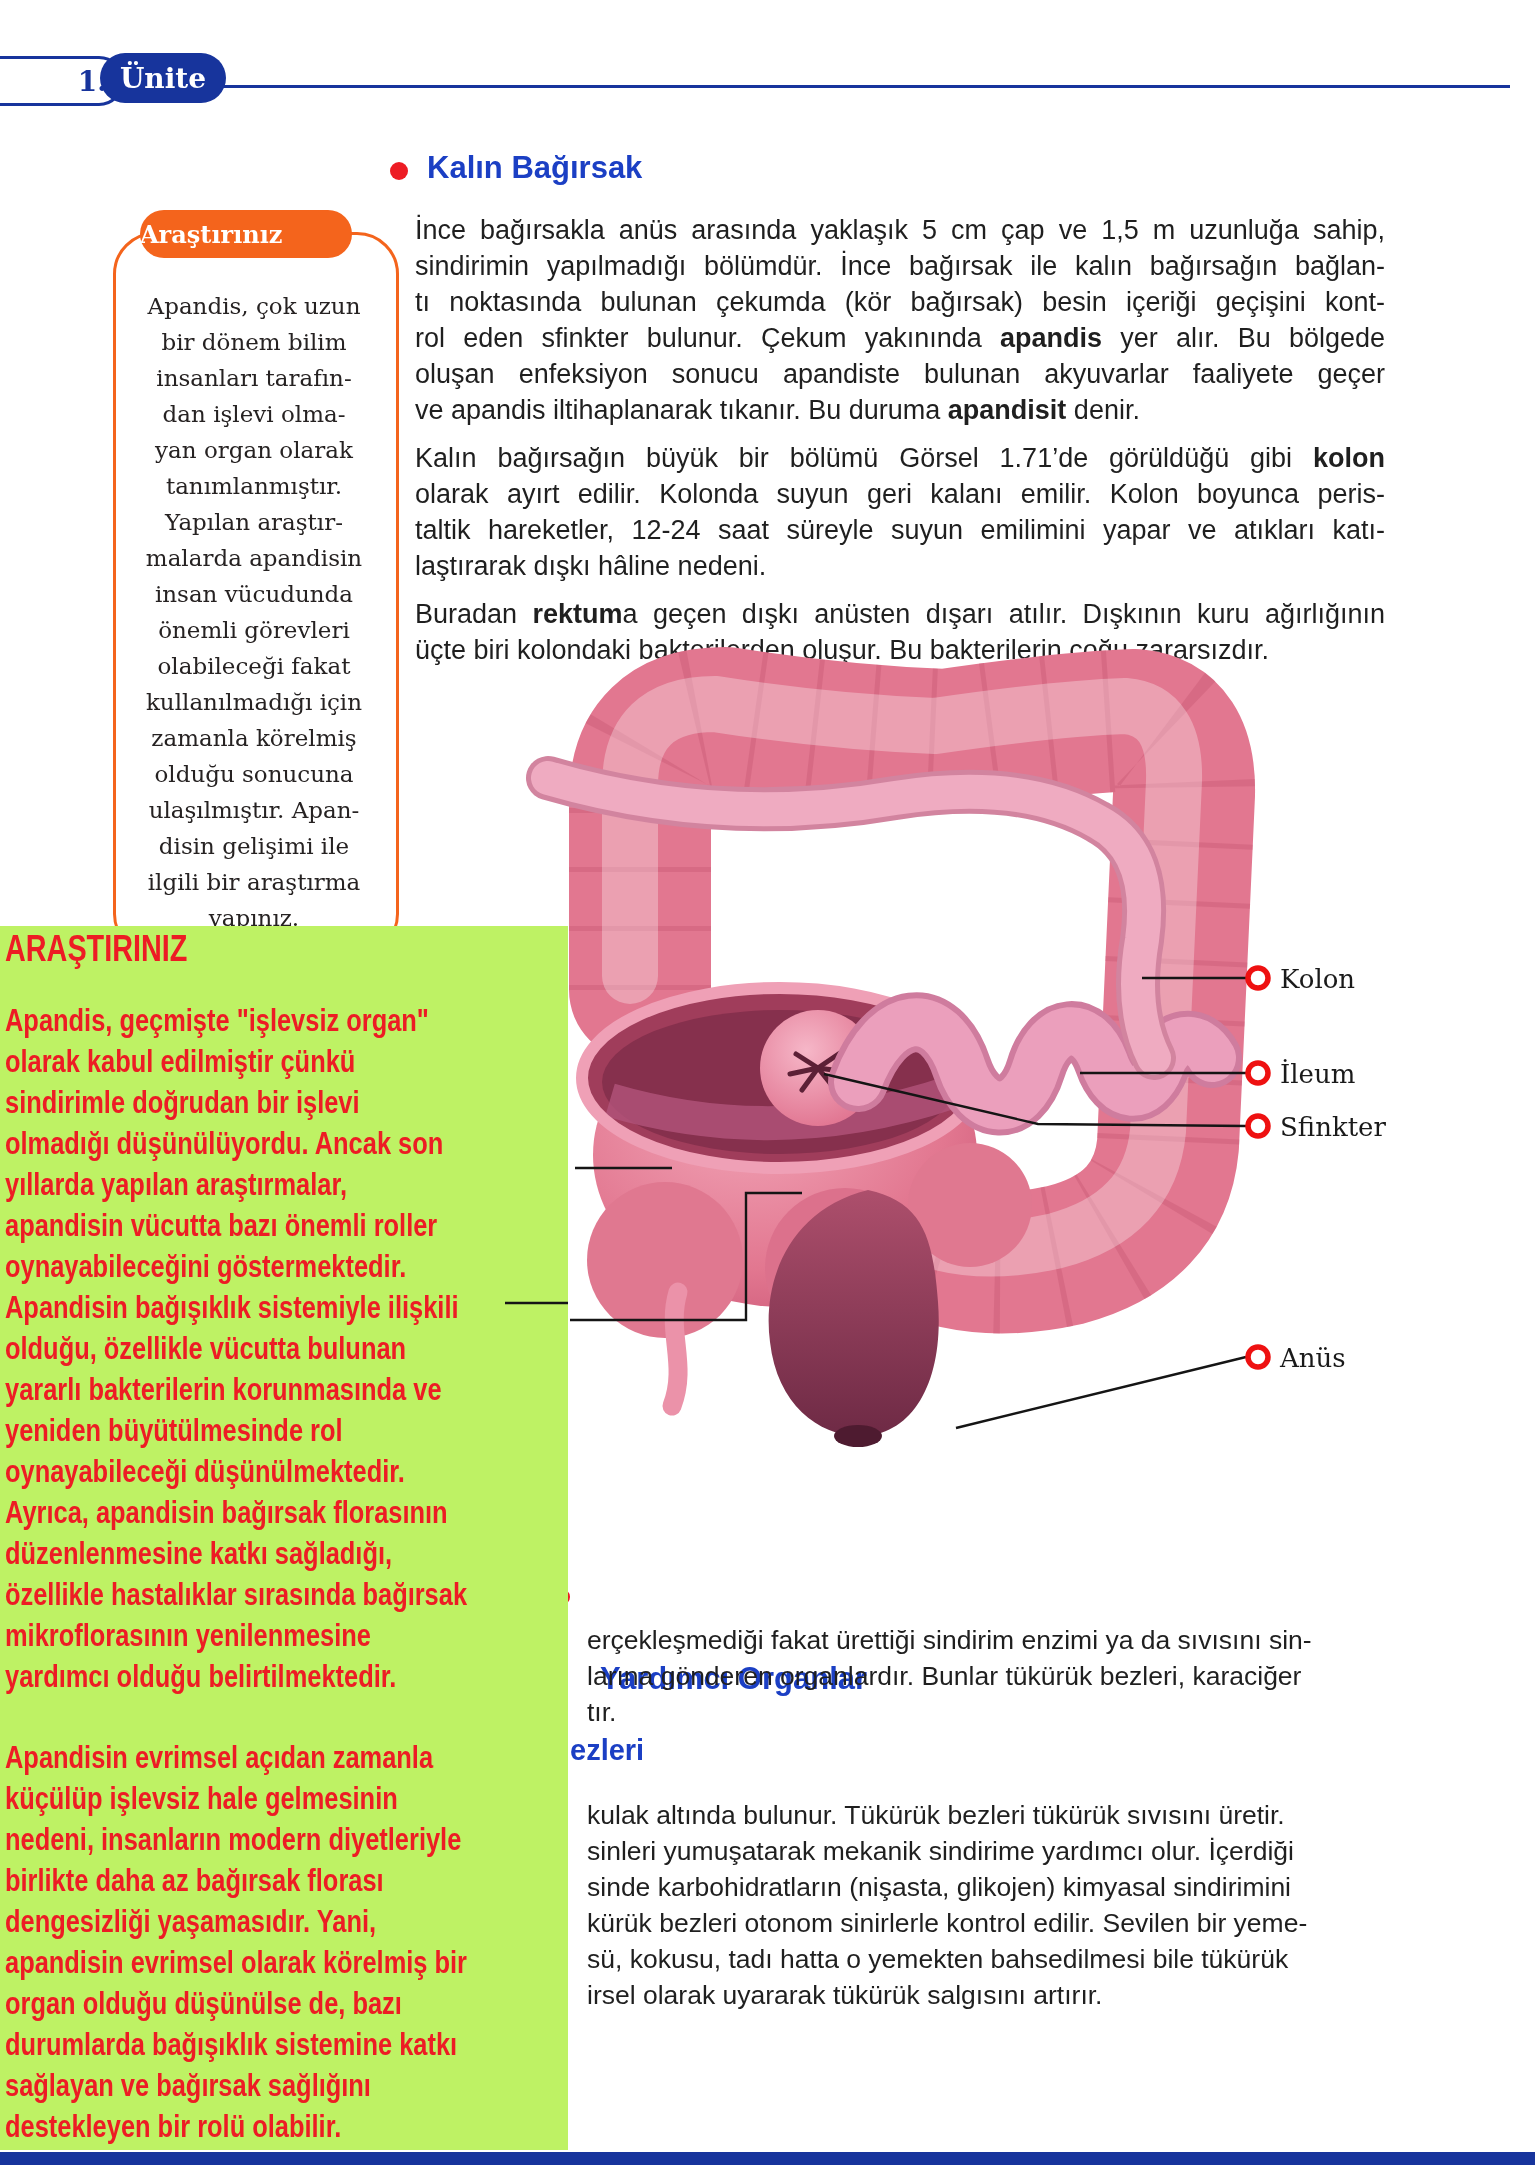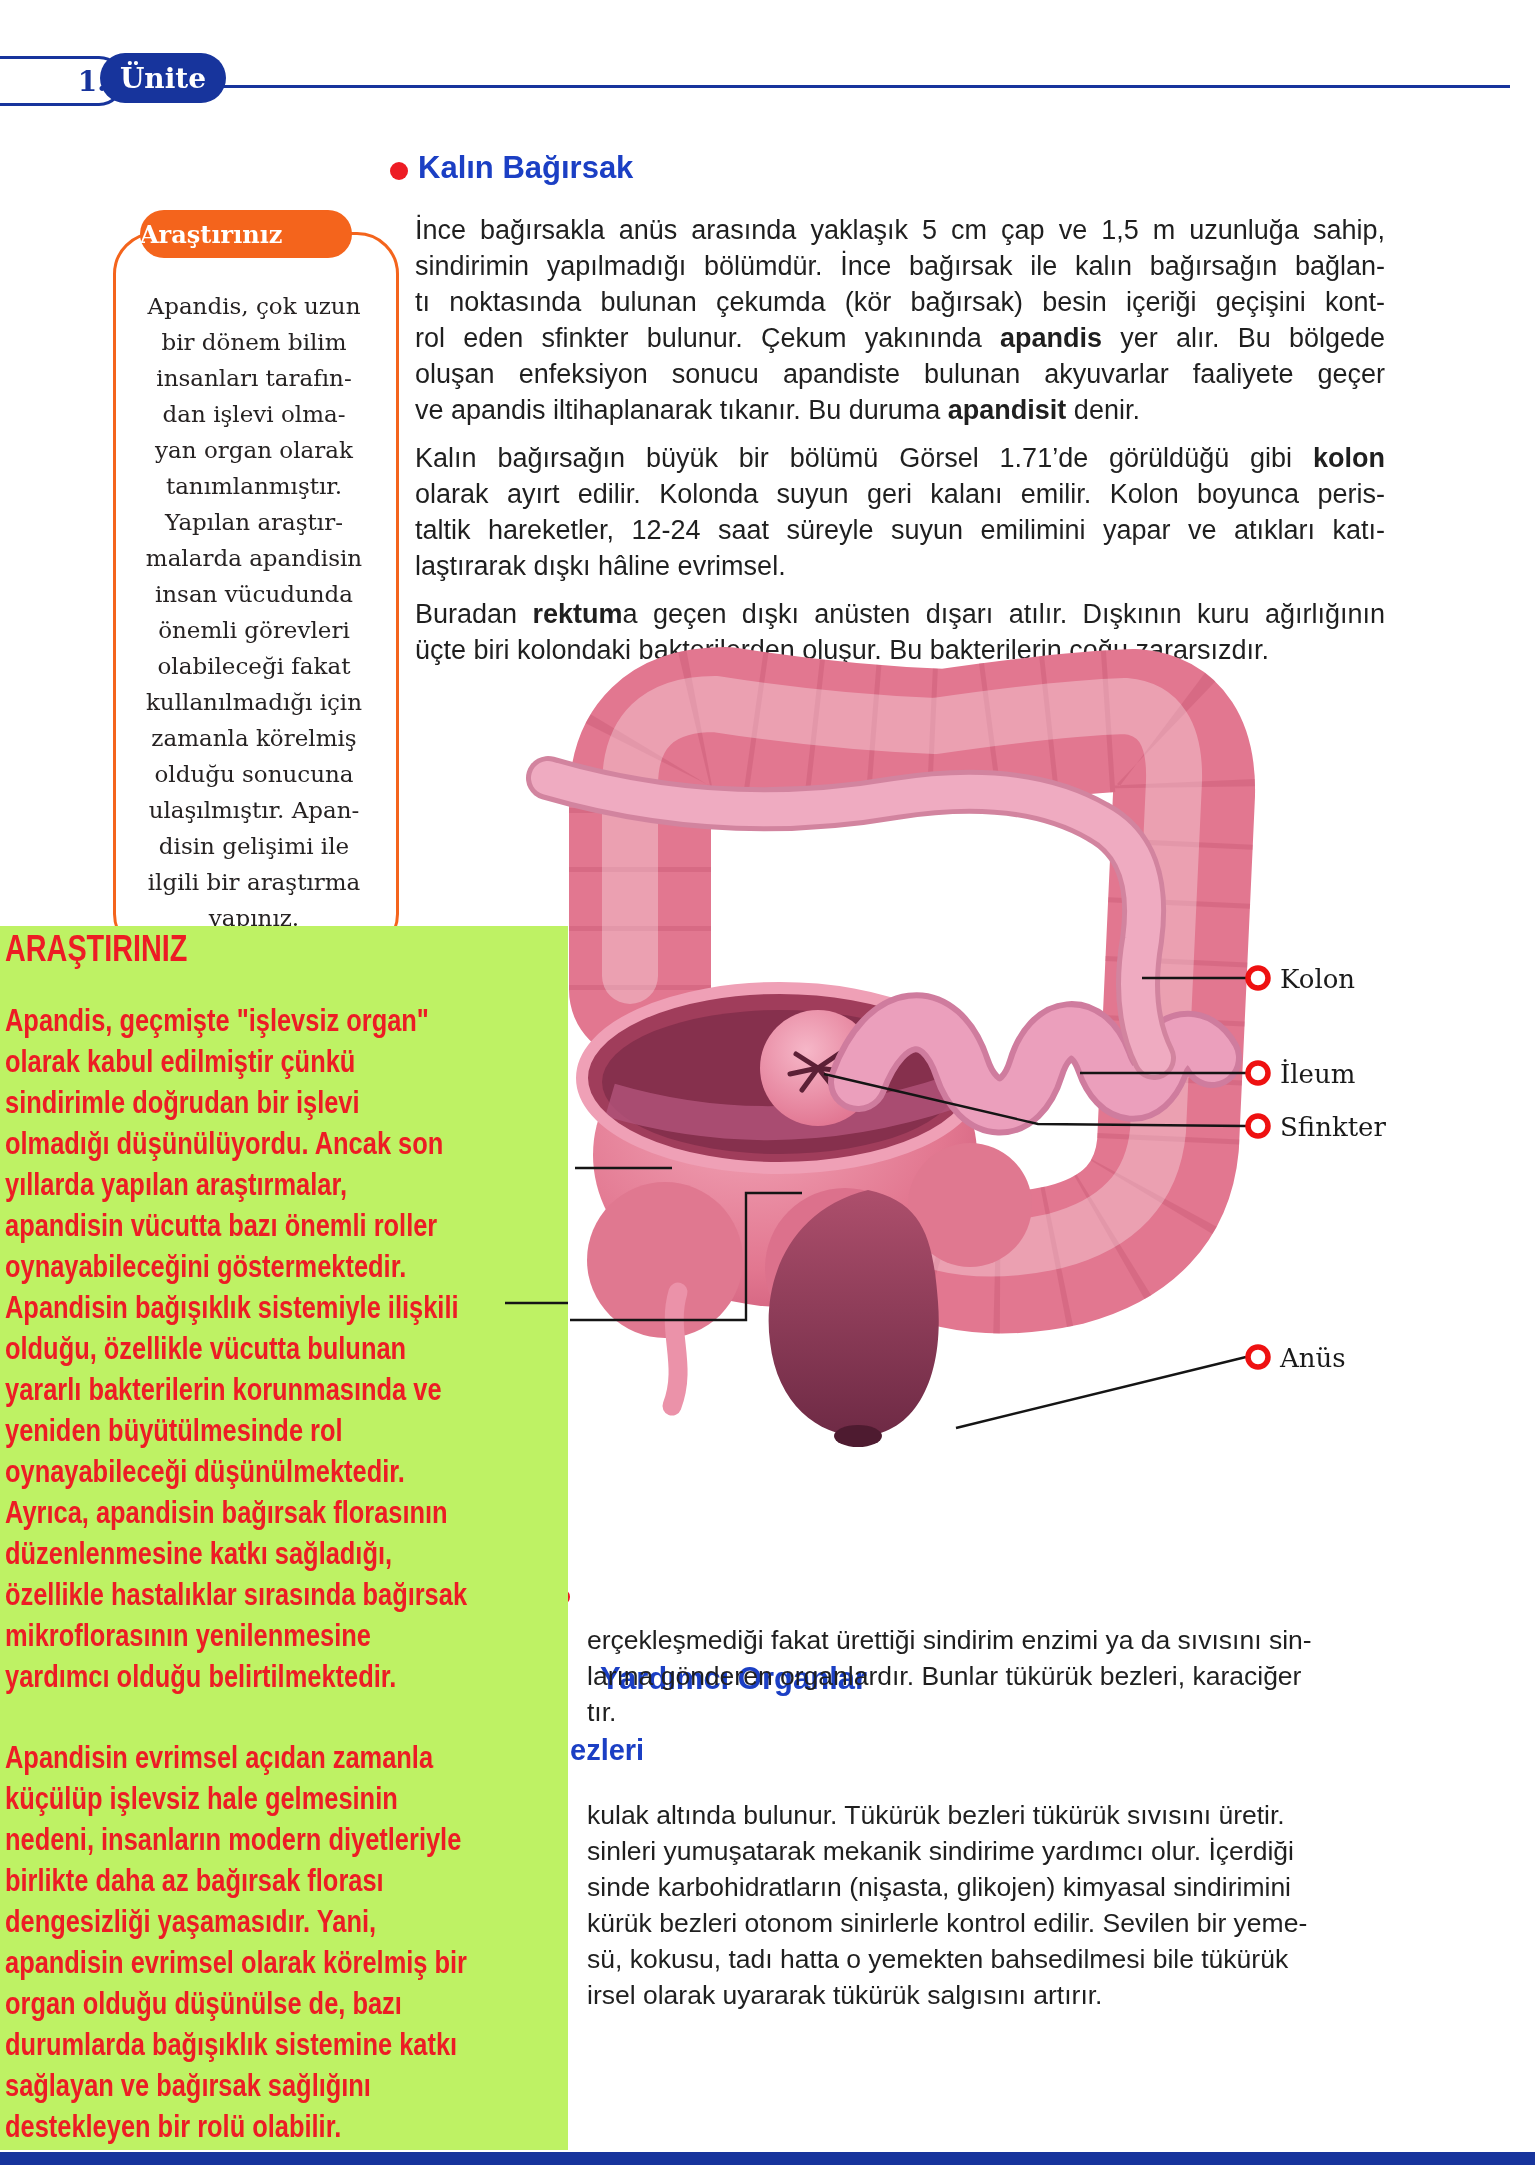--- a/index.html
+++ b/index.html
@@ -58,21 +58,21 @@
 
 <div class="abs unit-white">
   <span>1.</span>
 </div>
 <div class="abs unit-blue">
   <span>Ünite</span>
 </div>
 <div class="abs h-rule"></div>
 
 <div class="abs bullet" style="left:390px;top:162px;"></div>
-<div class="abs sec-head" style="left:418px;top:150px;">Kalın Bağırsak</div>
+<div class="abs sec-head" style="left:427px;top:150px;">Kalın Bağırsak</div>
 
 <div class="abs rbox"></div>
 <div class="abs rtab">
   <span>Araştırınız</span>
 </div>
 <div class="abs rbody">
     <div class="bxline">Apandis,  çok uzun</div>
     <div class="bxline">bir dönem bilim</div>
     <div class="bxline">insanları tarafın-</div>
     <div class="bxline">dan işlevi olma-</div>
@@ -98,21 +98,21 @@
       <div class="jline"><span>sindirimin yapılmadığı bölümdür. İnce bağırsak ile kalın bağırsağın bağlan-</span></div>
       <div class="jline"><span>tı noktasında bulunan çekumda (kör bağırsak) besin içeriği geçişini kont-</span></div>
       <div class="jline"><span>rol eden sfinkter bulunur. Çekum yakınında </span><span class="b">apandis</span><span> yer alır. Bu bölgede</span></div>
       <div class="jline"><span>oluşan enfeksiyon sonucu apandiste bulunan akyuvarlar faaliyete geçer</span></div>
       <div class="jline last"><span>ve apandis iltihaplanarak tıkanır. Bu duruma </span><span class="b">apandisit</span><span> denir.</span></div>
     </div>
     <div class="para">
       <div class="jline"><span>Kalın bağırsağın büyük bir bölümü Görsel 1.71’de görüldüğü gibi </span><span class="b">kolon</span></div>
       <div class="jline"><span>olarak ayırt edilir. Kolonda suyun geri kalanı emilir. Kolon boyunca peris-</span></div>
       <div class="jline"><span>taltik hareketler, 12-24 saat süreyle suyun emilimini yapar ve atıkları katı-</span></div>
-      <div class="jline last"><span>laştırarak dışkı hâline evrimsel.</span></div>
+      <div class="jline last"><span>laştırarak dışkı hâline nedeni.</span></div>
     </div>
     <div class="para">
       <div class="jline"><span>Buradan </span><span class="b">rektum</span><span>a geçen dışkı anüsten dışarı atılır. Dışkının kuru ağırlığının</span></div>
       <div class="jline last"><span>üçte biri kolondaki bakterilerden oluşur. Bu bakterilerin çoğu zararsızdır.</span></div>
     </div>
   </div>
 
 <svg class="abs" style="left:420px;top:630px;z-index:10;" width="1115" height="820" viewBox="0 0 1115 820">
   <defs>
     <radialGradient id="gPink" cx="40%" cy="35%" r="75%">

